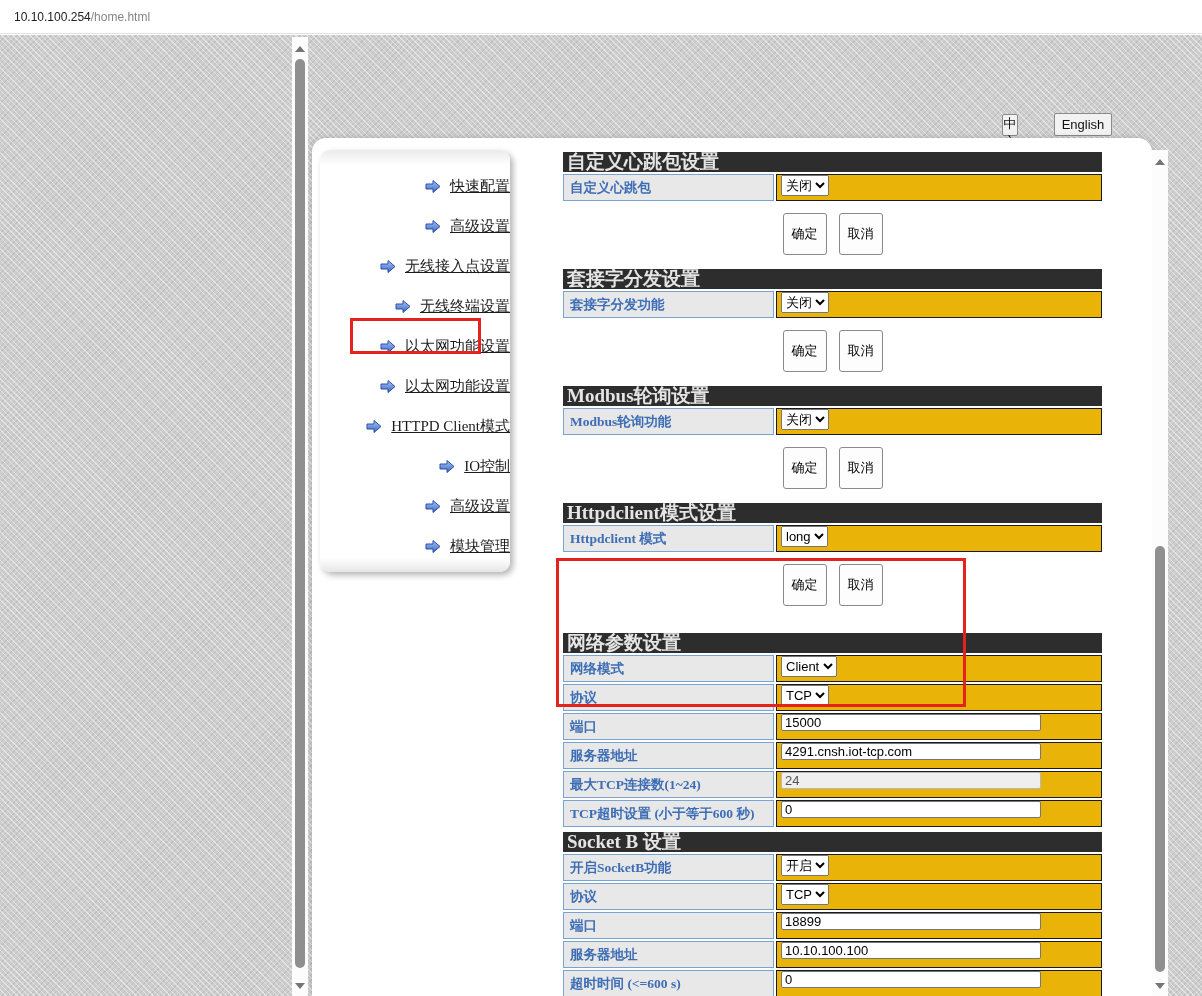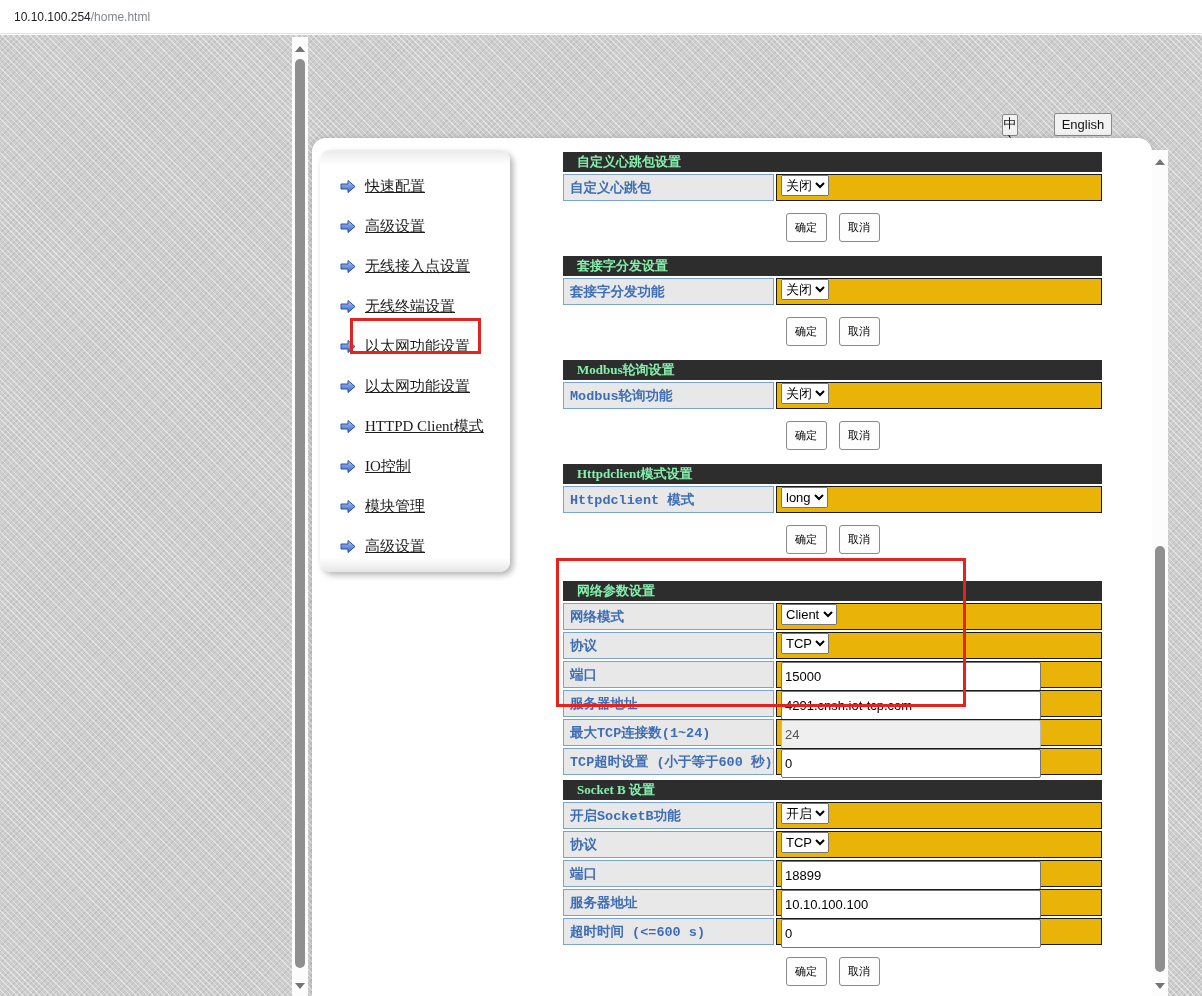--- a/index.html
+++ b/index.html
@@ -26,45 +26,45 @@
   
   .lang{position:absolute;background:#f2f2f2;border:1px solid #8a8a8a;border-radius:2px;
     font-family:"Liberation Sans",sans-serif;font-size:13px;color:#111;cursor:pointer;padding:0;}
   .lang-zh{left:1002px;top:79px;width:16px;height:22px;font-family:Liberation Serif, serif;}
   .lang-en{left:1054px;top:78px;width:58px;height:23px;}
 
   
   .sidebar-box{position:absolute;left:8px;top:12px;width:190px;height:422px;border-radius:10px;
     background:linear-gradient(180deg,#ebebeb 0,#ffffff 16px,#ffffff calc(100% - 14px),#e6e6e6 100%);
     box-shadow:3px 3px 6px rgba(0,0,0,.3);padding-top:16px;box-sizing:border-box;}
-  .side-item{display:flex;align-items:center;height:40px;padding-left:20px;text-decoration:none;cursor:pointer;}
+  .side-item{display:flex;align-items:center;height:40px;padding-left:20px;text-decoration:none;cursor:pointer;justify-content:flex-end;}
   .arrow-icon{display:inline-flex;width:16px;height:15px;flex:0 0 16px;}
   .side-label{font-family:"Liberation Serif",serif;font-size:15px;color:#1c1c1c;
     text-decoration:underline;margin-left:9px;white-space:nowrap;}
 
   
   .form-col{position:absolute;left:251px;top:14px;width:539px;}
   .section{margin-bottom:14px;}
   .section:nth-child(4){margin-bottom:27px;}
   .section:nth-child(5){margin-bottom:5px;}
-  .sec-header{height:20px;line-height:20px;background:#2d2d2d;color:#86efac;
-    font-family:"Liberation Serif",serif;font-weight:bold;font-size:13px;padding-left:14px;}
+  .sec-header{height:20px;line-height:20px;background:#2d2d2d;color:#e5e5e5;
+    font-family:"Liberation Serif",serif;font-weight:bold;font-size:19px;padding-left:4px;}
   .row{display:flex;margin-top:2px;}
   .cell-label{width:203px;flex:0 0 203px;background:#e8e8e8;border:1px solid #79a3d3;
-    color:#3d6db5;font-family:Liberation Mono, monospace;font-weight:bold;font-size:13.5px;
+    color:#3d6db5;font-family:Liberation Serif, serif;font-weight:bold;font-size:13.5px;
     display:flex;align-items:center;padding-left:6px;height:25px;margin-right:2px;}
   .cell-value{flex:1;border:1px solid #1b1b1b;background:#eab308;display:flex;align-items:flex-start;
     padding-left:4px;height:25px;}
   .cell-value select{font-family:"Liberation Sans",sans-serif;font-size:13px;height:21px;}
   .cell-value input.txt{width:252px;height:15px;border:1px solid #767676;border-radius:2px;
-    font-family:"Liberation Sans",sans-serif;font-size:13px;padding:6px 3px;color:#000;background:#fff;}
+    font-family:"Liberation Sans",sans-serif;font-size:13px;padding:0 3px;color:#000;background:#fff;}
   .cell-value input.dis{background:#efefef;color:#545454;border-color:#b8b8b8;}
   .btn-row{margin-top:12px;text-align:center;}
-  .btn{min-width:41px;height:29px;background:#fdfdfd;border:1px solid #8a8a8a;border-radius:3px;
-    font-family:"Liberation Sans",sans-serif;font-size:11px;margin:0 6px;cursor:pointer;padding:2px 8px;}
+  .btn{min-width:41px;height:42px;background:#fdfdfd;border:1px solid #8a8a8a;border-radius:3px;
+    font-family:"Liberation Sans",sans-serif;font-size:13px;margin:0 6px;cursor:pointer;padding:2px 8px;}
 
   
   .vscroll{position:absolute;width:16px;background:#fcfcfc;}
   .left-scroll{left:292px;top:2px;bottom:0;}
   .right-scroll{left:1152px;top:115px;bottom:0;}
   .sb-thumb{position:absolute;left:3px;width:10px;background:#8f8f8f;border-radius:5px;}
   .left-scroll .sb-thumb{top:22px;bottom:28px;}
   .right-scroll .sb-thumb{top:396px;height:426px;}
   .sb-up,.sb-down{position:absolute;left:3px;width:0;height:0;
     border-left:5px solid transparent;border-right:5px solid transparent;}
@@ -203,43 +203,43 @@
                   </defs>
                   <polygon points="1,5 8,5 8,1.5 15,7.5 8,13.5 8,10 1,10" fill="url(#g7)" stroke="#2b4fa5" stroke-width="1"></polygon>
                 </svg>
               </span>
               <span class="side-label">IO控制</span>
             </a>
             <a class="side-item" href="#">
               <span class="arrow-icon">
                 <svg width="16" height="15" viewBox="0 0 16 15">
                   <defs>
+                    <linearGradient id="g8" x1="0" y1="0" x2="0" y2="1">
+                      <stop offset="0" stop-color="#a9c6f2"></stop>
+                      <stop offset="1" stop-color="#3a66c8"></stop>
+                    </linearGradient>
+                  </defs>
+                  <polygon points="1,5 8,5 8,1.5 15,7.5 8,13.5 8,10 1,10" fill="url(#g8)" stroke="#2b4fa5" stroke-width="1"></polygon>
+                </svg>
+              </span>
+              <span class="side-label">高级设置</span>
+            </a>
+            <a class="side-item" href="#">
+              <span class="arrow-icon">
+                <svg width="16" height="15" viewBox="0 0 16 15">
+                  <defs>
                     <linearGradient id="g9" x1="0" y1="0" x2="0" y2="1">
                       <stop offset="0" stop-color="#a9c6f2"></stop>
                       <stop offset="1" stop-color="#3a66c8"></stop>
                     </linearGradient>
                   </defs>
                   <polygon points="1,5 8,5 8,1.5 15,7.5 8,13.5 8,10 1,10" fill="url(#g9)" stroke="#2b4fa5" stroke-width="1"></polygon>
                 </svg>
               </span>
               <span class="side-label">模块管理</span>
-            </a>
-            <a class="side-item" href="#">
-              <span class="arrow-icon">
-                <svg width="16" height="15" viewBox="0 0 16 15">
-                  <defs>
-                    <linearGradient id="g8" x1="0" y1="0" x2="0" y2="1">
-                      <stop offset="0" stop-color="#a9c6f2"></stop>
-                      <stop offset="1" stop-color="#3a66c8"></stop>
-                    </linearGradient>
-                  </defs>
-                  <polygon points="1,5 8,5 8,1.5 15,7.5 8,13.5 8,10 1,10" fill="url(#g8)" stroke="#2b4fa5" stroke-width="1"></polygon>
-                </svg>
-              </span>
-              <span class="side-label">高级设置</span>
             </a>
           </div>
       </div>
       <div class="form-col" id="form-col">
           <div class="section">
             <div class="sec-header">自定义心跳包设置</div>
             <div class="row">
               <div class="cell-label">自定义心跳包</div>
               <div class="cell-value">
                 <select><option>关闭</option></select>

